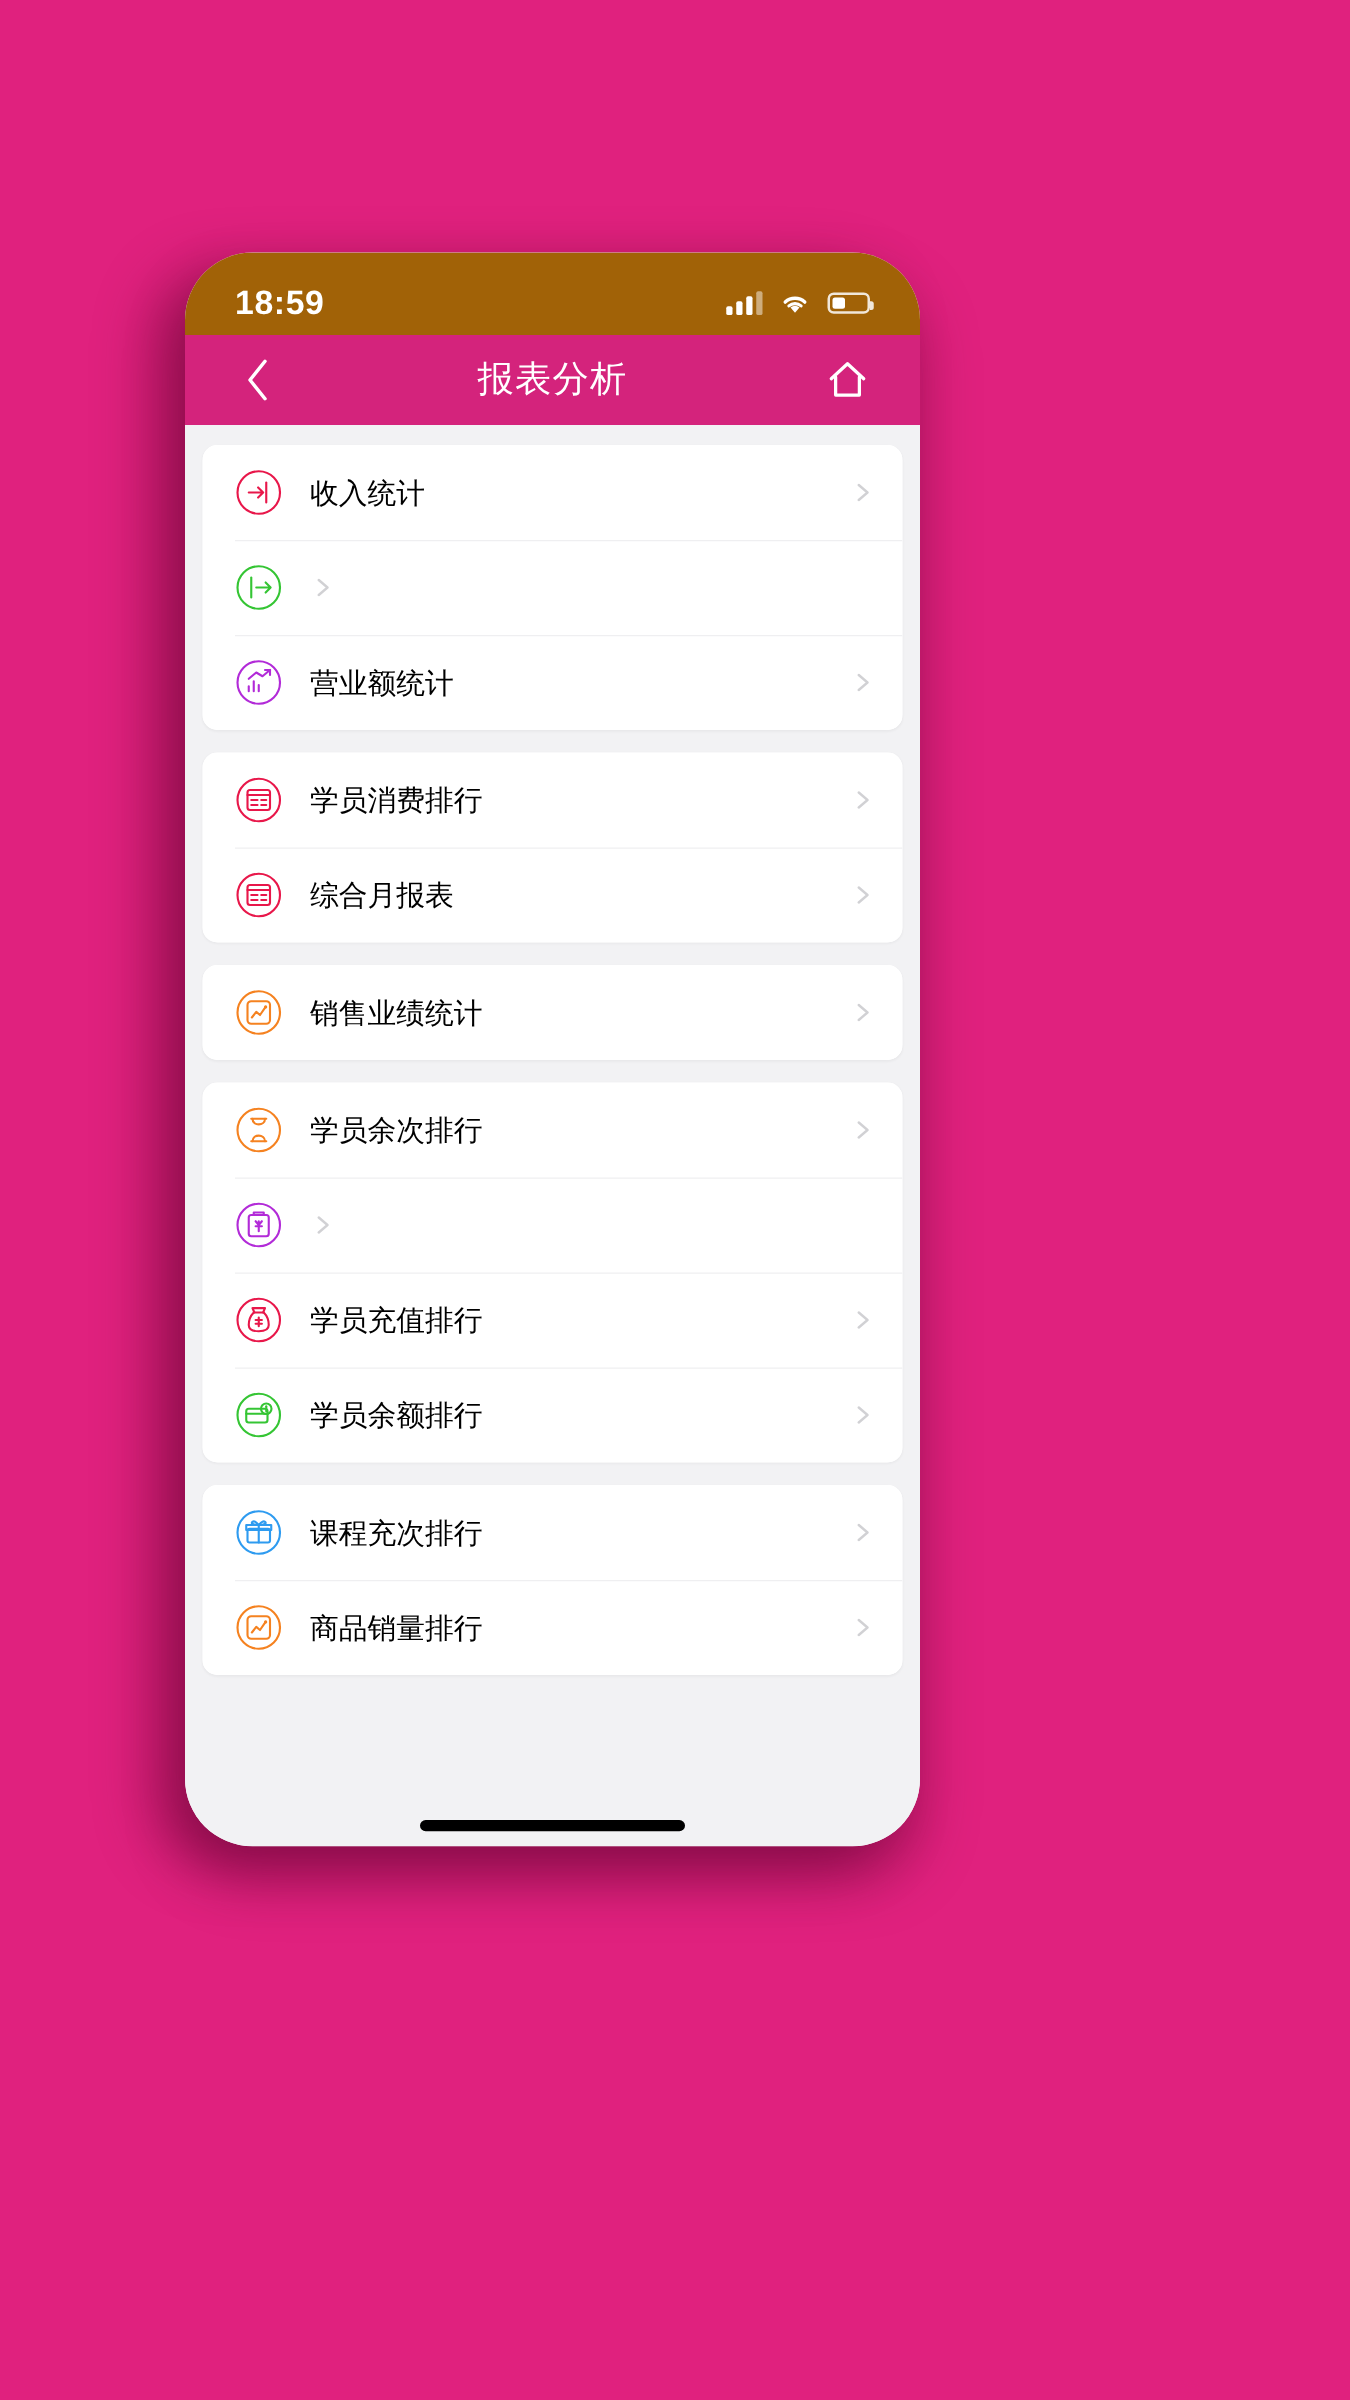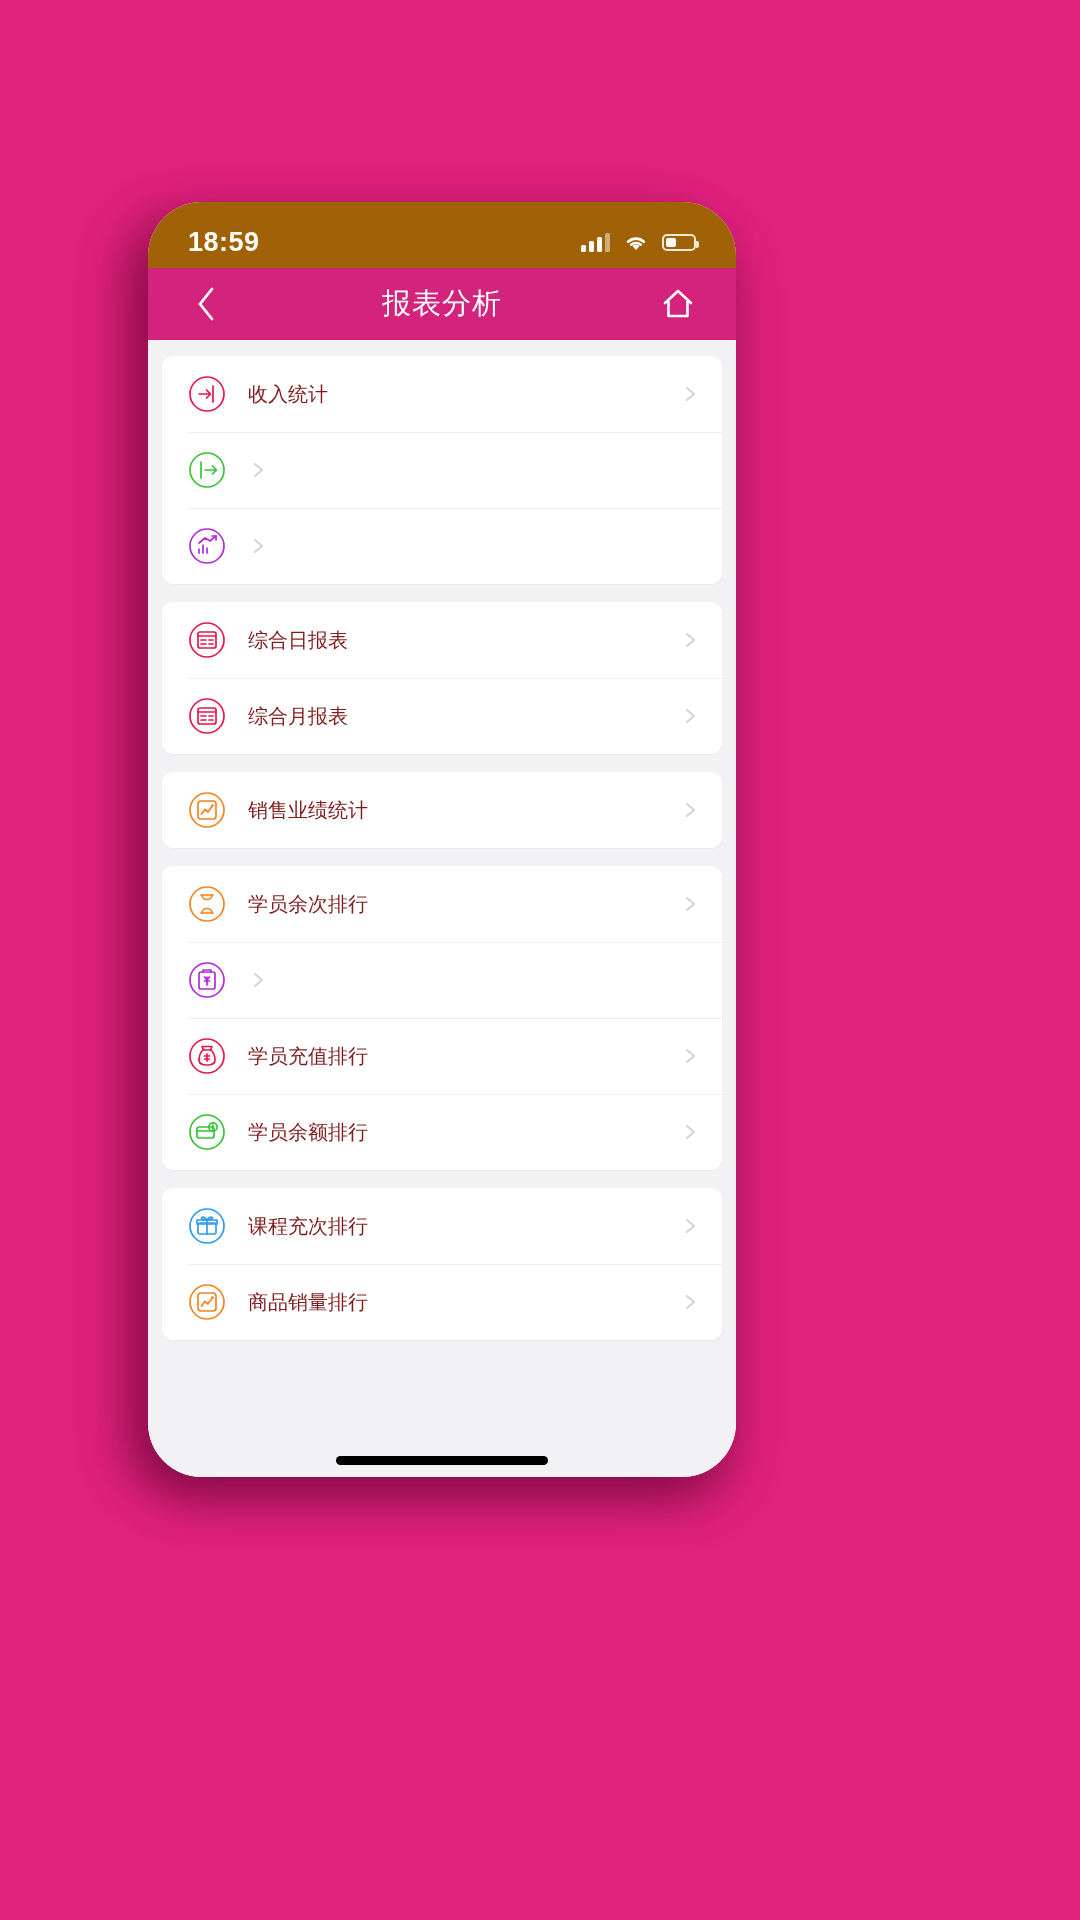--- a/index.html
+++ b/index.html
@@ -143,22 +143,22 @@
   }
   .row-icon{
     width:38px; height:38px;
     flex:0 0 auto;
     display:flex;
     align-items:center;
     justify-content:center;
     margin-right:22px;
   }
   .row-label{
-    font-size:20px;
-    color:#7f1d1d;
+    font-size:23px;
+    color:#000000;
     flex:1 1 auto;
     white-space:nowrap;
   }
   .chev{
     width:20px; height:20px;
     flex:0 0 auto;
     opacity:.62;
   }
 
   
@@ -243,36 +243,37 @@
         </div>
         <div class="row">
           <span class="row-icon">
             <svg width="38" height="38" viewBox="0 0 38 38">
               <circle cx="19" cy="19" r="17" stroke="#B22BD8" fill="none" stroke-width="1.7"></circle>
               <path d="M11 26 V22 M15 26 V18 M19 26 V21" stroke="#B22BD8" fill="none" stroke-width="1.7" stroke-linecap="round" stroke-linejoin="round"></path>
               <path d="M11 16 L17 11 L22 14 L28 9" stroke="#B22BD8" fill="none" stroke-width="1.7" stroke-linecap="round" stroke-linejoin="round"></path>
               <path d="M24 9 H28 V13" stroke="#B22BD8" fill="none" stroke-width="1.7" stroke-linecap="round" stroke-linejoin="round"></path>
             </svg>
           </span>
+          <span class="row-label">营业额统计</span>
           <span class="chev"><svg viewBox="0 0 20 20">
               <path d="M7 4 L14 10 L7 16" stroke="#B5B5BA" stroke-width="1.9" fill="none" stroke-linecap="round" stroke-linejoin="round"></path>
             </svg></span>
         </div>
       </div>
       <div class="group">
         <div class="row">
           <span class="row-icon">
             <svg width="38" height="38" viewBox="0 0 38 38">
               <circle cx="19" cy="19" r="17" stroke="#E8174A" fill="none" stroke-width="1.7"></circle>
               <rect x="10" y="11" width="18" height="16" rx="2" stroke="#E8174A" fill="none" stroke-width="1.7" stroke-linecap="round" stroke-linejoin="round"></rect>
               <path d="M10 15 H28" stroke="#E8174A" fill="none" stroke-width="1.7" stroke-linecap="round" stroke-linejoin="round"></path>
               <path d="M13 19 H18 M13 23 H18 M21 19 H25 M21 23 H25" stroke="#E8174A" fill="none" stroke-width="1.7" stroke-linecap="round" stroke-linejoin="round"></path>
             </svg>
           </span>
-          <span class="row-label">综合日报表</span>
+          <span class="row-label">学员消费排行</span>
           <span class="chev"><svg viewBox="0 0 20 20">
               <path d="M7 4 L14 10 L7 16" stroke="#B5B5BA" stroke-width="1.9" fill="none" stroke-linecap="round" stroke-linejoin="round"></path>
             </svg></span>
         </div>
         <div class="row">
           <span class="row-icon">
             <svg width="38" height="38" viewBox="0 0 38 38">
               <circle cx="19" cy="19" r="17" stroke="#E8174A" fill="none" stroke-width="1.7"></circle>
               <rect x="10" y="11" width="18" height="16" rx="2" stroke="#E8174A" fill="none" stroke-width="1.7" stroke-linecap="round" stroke-linejoin="round"></rect>
               <path d="M10 15 H28" stroke="#E8174A" fill="none" stroke-width="1.7" stroke-linecap="round" stroke-linejoin="round"></path>

